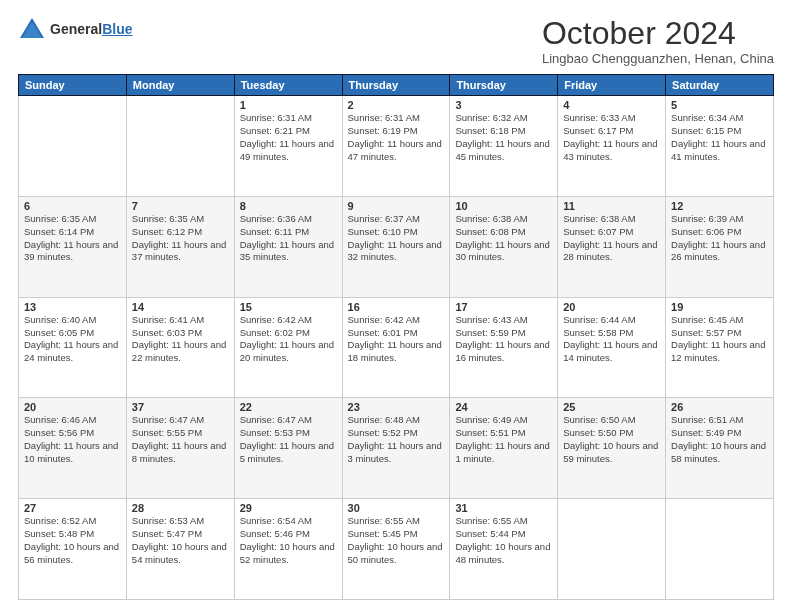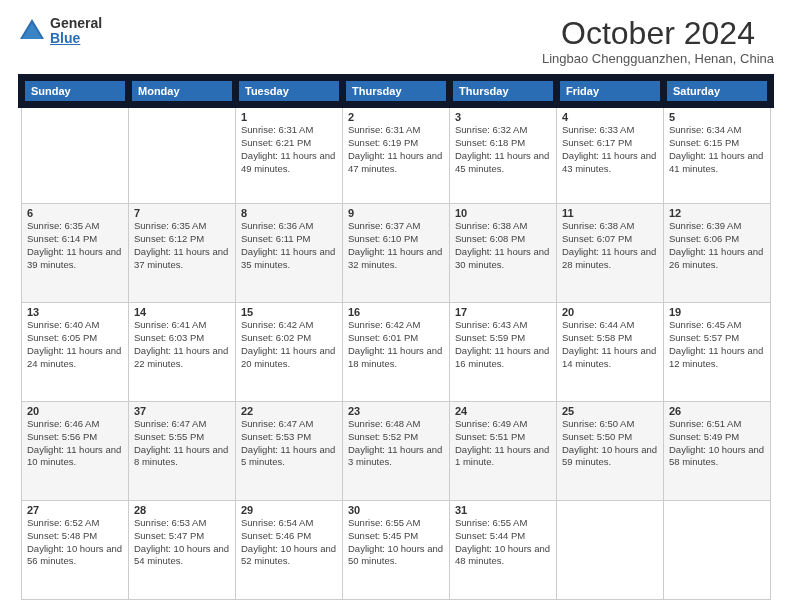--- a/index.html
+++ b/index.html
@@ -23,41 +23,41 @@
       align-items: flex-start;
       margin-bottom: 8px;
     }
     .logo {
       display: flex;
       align-items: center;
       gap: 4px;
     }
     .logo-text {
       display: flex;
-      flex-direction: column;
+      flex-direction: row;
       line-height: 1.1;
       justify-content: center;
     }
     .logo-general {
       font-size: 14px;
       font-weight: bold;
       color: #333;
     }
     .logo-blue {
       font-size: 14px;
       font-weight: bold;
       color: #2a6db5;
       text-decoration: underline;
     }
     .logo-icon {
       width: 28px;
       height: 28px;
     }
     .title-section {
-      text-align: center;
+      text-align: left;
     }
     .month-title {
       font-size: 32px;
       font-weight: normal;
       color: #333;
       line-height: 1.1;
     }
     .location {
       font-size: 13px;
       color: #555;
@@ -68,21 +68,21 @@
       width: 100%;
       table-layout: fixed;
       font-size: 10px;
     }
     .calendar thead th {
       background: #2a6db5;
       color: #fff;
       padding: 4px 6px;
       font-size: 11px;
       font-weight: bold;
-      border: 7px solid #0f172a;
+      border: 1px solid #0f172a;
       text-align: left;
     }
     .calendar tbody td {
       border: 1px solid #ccc;
       vertical-align: top;
       padding: 3px 5px;
       height: 80px;
       background: #fff;
     }
     .calendar tbody tr:nth-child(even) td {

